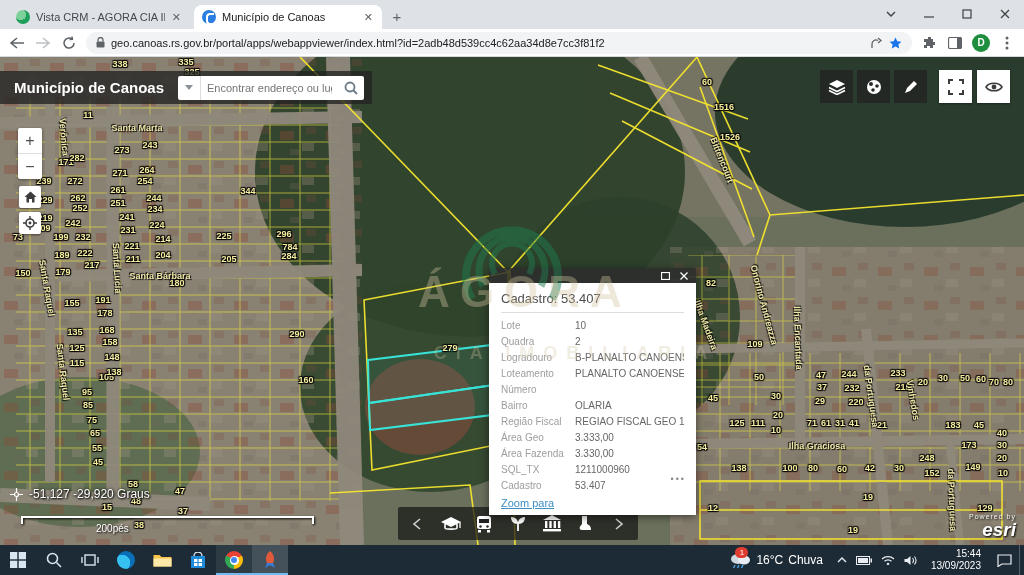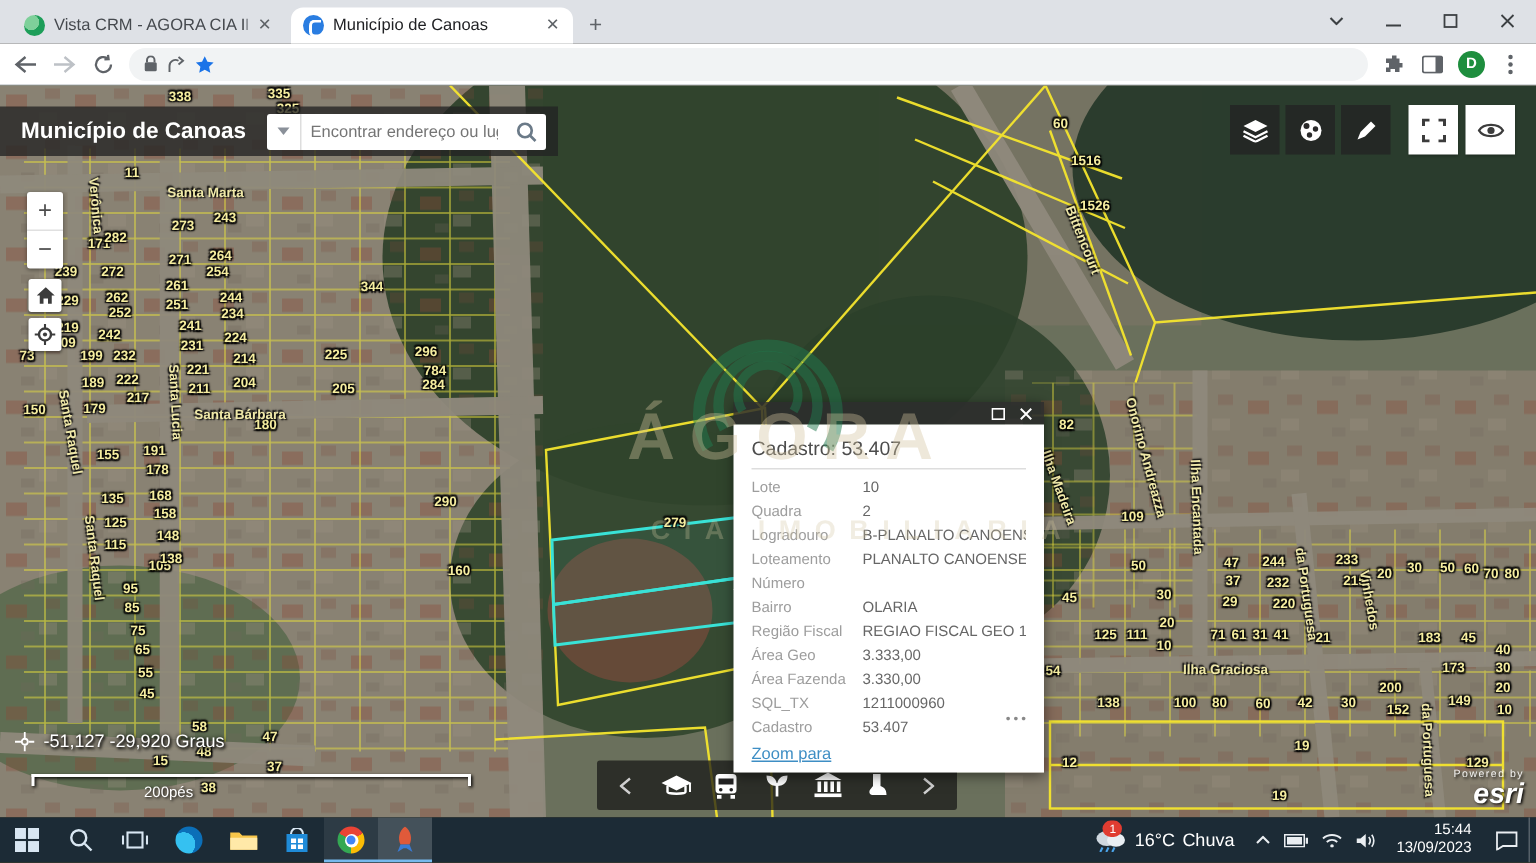--- a/index.html
+++ b/index.html
@@ -163,20 +163,21 @@
         <path d="M12,7 a5,5 0 1 1 -1.8,-3.8 M10,0.6 L10.4,3.4 L7.6,3.6" fill="none" stroke="#5f6368" stroke-width="1.5"></path>
       </svg>
   </span>
   <div class="urlpill">
     <span class="pillic">
       <svg width="9" height="11">
           <rect x="0.5" y="4.5" width="8" height="6" rx="1" fill="#5f6368"></rect>
           <path d="M2,4.5 V3 a2.5,2.5 0 0 1 5,0 V4.5" fill="none" stroke="#5f6368" stroke-width="1.3"></path>
         </svg>
     </span>
+    <span class="urltext">geo.canoas.rs.gov.br/portal/apps/webappviewer/index.html?id=2adb48d539cc4c62aa34d8e7cc3f81f2</span>
     <span class="pillic">
       <svg width="13" height="12">
           <path d="M2,11 V7 a4,4 0 0 1 6,-3.5 M8,1 L11,3.5 L8,6" fill="none" stroke="#5f6368" stroke-width="1.3"></path>
         </svg>
     </span>
     <span class="pillic">
       <svg width="13" height="12">
           <path d="M6.5,0.5 L8.3,4.2 12.4,4.7 9.4,7.5 10.2,11.5 6.5,9.5 2.8,11.5 3.6,7.5 0.6,4.7 4.7,4.2 Z" fill="#1a73e8"></path>
         </svg>
     </span>
@@ -368,21 +369,21 @@
       <div class="plabel" style="left: 826px; top: 366px;">61</div>
       <div class="plabel" style="left: 840px; top: 366px;">31</div>
       <div class="plabel" style="left: 854px; top: 366px;">41</div>
       <div class="plabel" style="left: 882px; top: 368px;">21</div>
       <div class="plabel" style="left: 953px; top: 368px;">183</div>
       <div class="plabel" style="left: 979px; top: 368px;">45</div>
       <div class="plabel" style="left: 1002px; top: 376px;">40</div>
       <div class="plabel" style="left: 702px; top: 390px;">54</div>
       <div class="plabel" style="left: 969px; top: 388px;">173</div>
       <div class="plabel" style="left: 1002px; top: 388px;">30</div>
-      <div class="plabel" style="left: 927px; top: 401px;">200</div>
+      <div class="plabel" style="left: 927px; top: 401px;">248</div>
       <div class="plabel" style="left: 1002px; top: 401px;">20</div>
       <div class="plabel" style="left: 932px; top: 416px;">152</div>
       <div class="plabel" style="left: 973px; top: 410px;">149</div>
       <div class="plabel" style="left: 1003px; top: 416px;">10</div>
       <div class="plabel" style="left: 739px; top: 411px;">138</div>
       <div class="plabel" style="left: 790px; top: 411px;">100</div>
       <div class="plabel" style="left: 813px; top: 411px;">80</div>
       <div class="plabel" style="left: 842px; top: 412px;">60</div>
       <div class="plabel" style="left: 870px; top: 411px;">42</div>
       <div class="plabel" style="left: 899px; top: 411px;">30</div>

